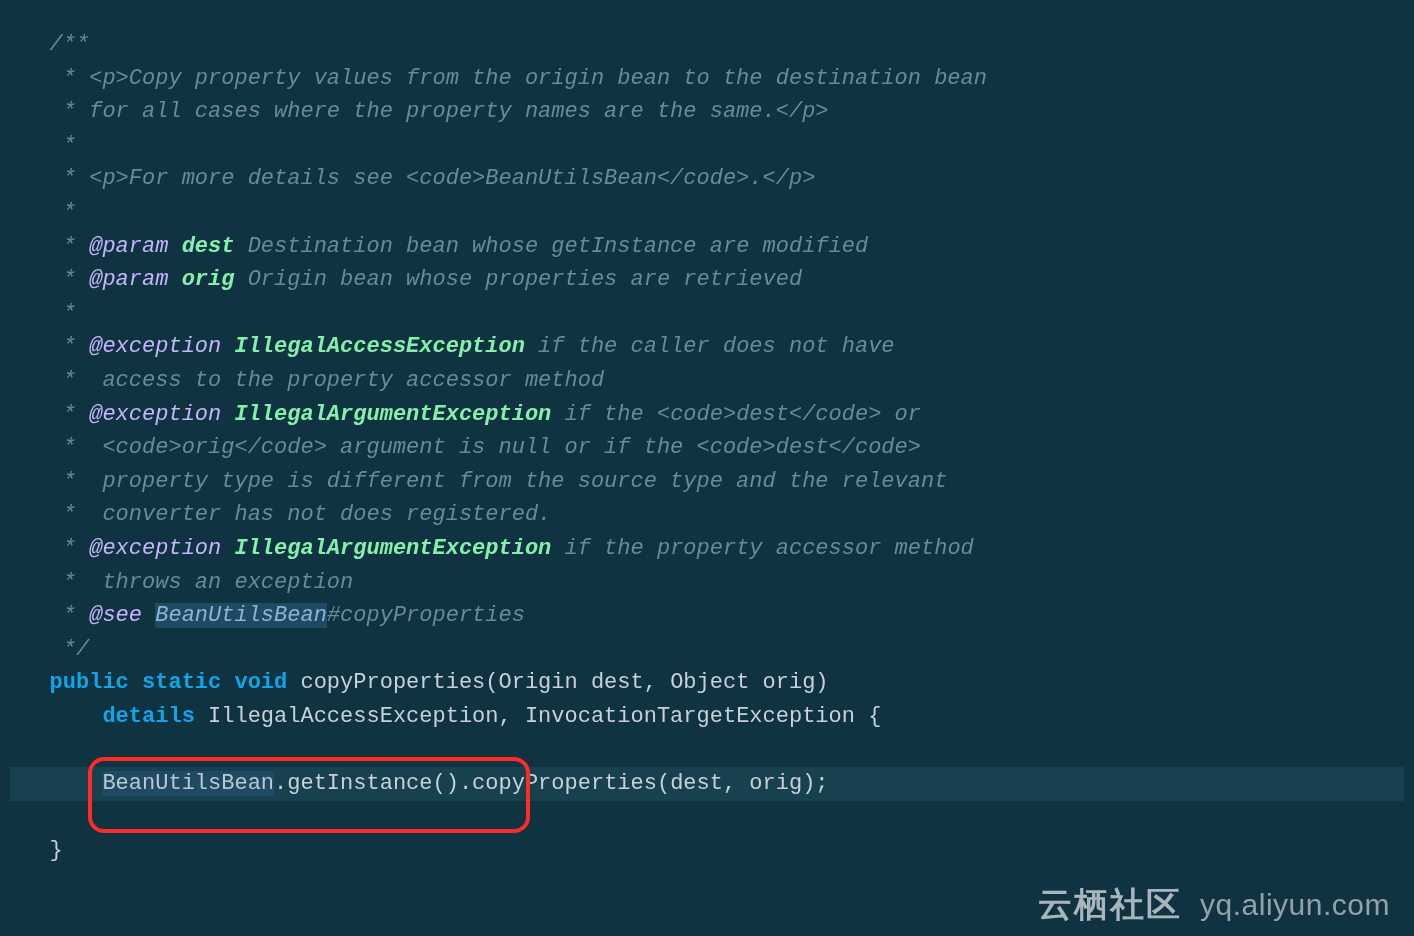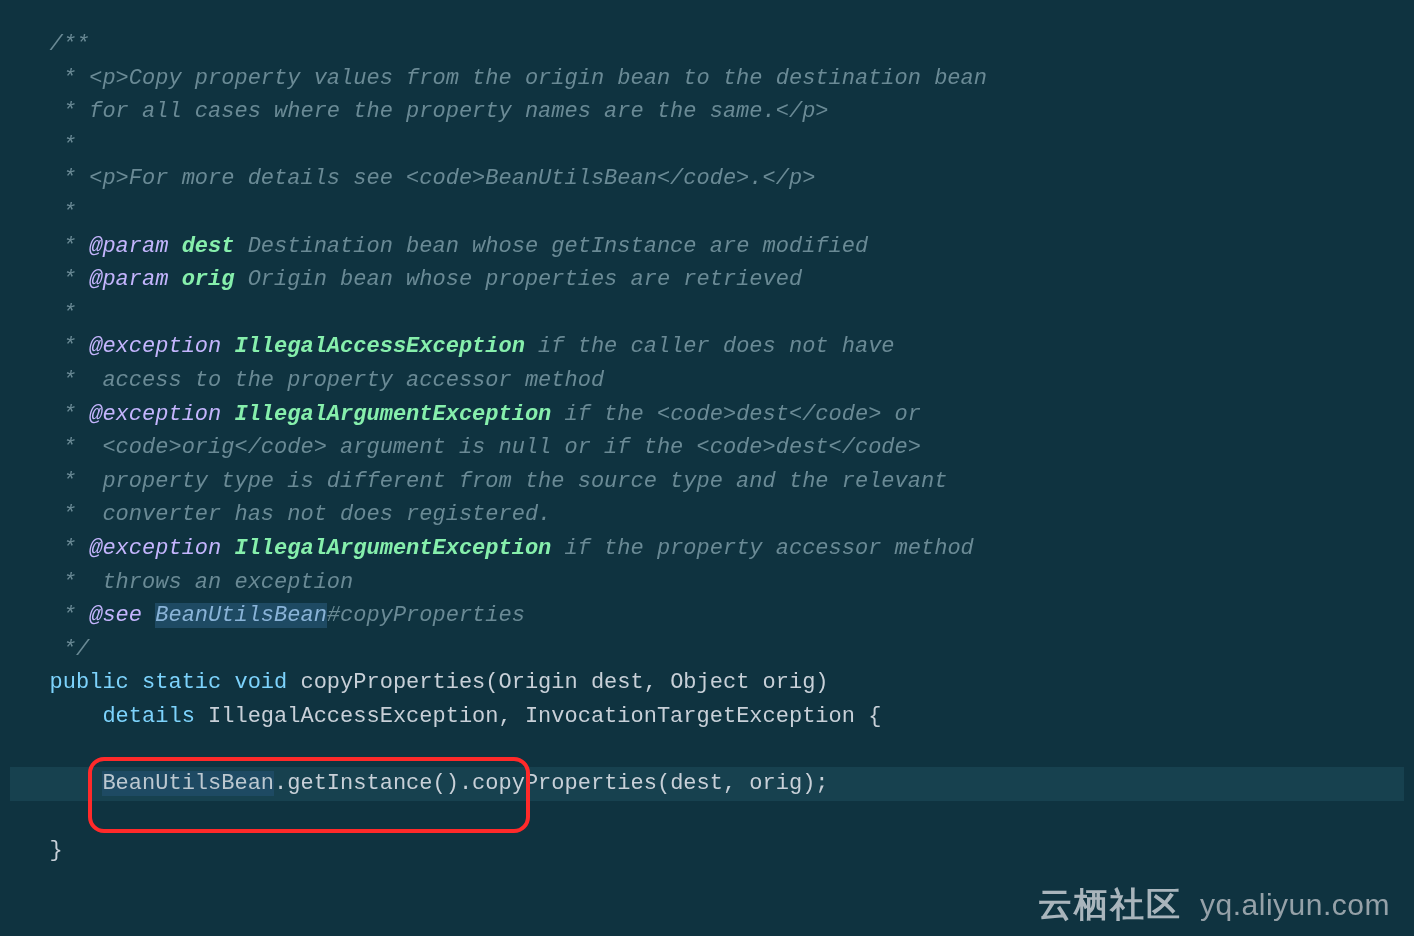--- a/index.html
+++ b/index.html
@@ -16,21 +16,21 @@
   }
   .code-area {
     padding: 28px 10px 10px 10px;
     white-space: pre;
     position: relative;
   }
   .tok-comment { color: #6a8a95; font-style: italic; }
   .tok-doctag { color: #c4b5fd; font-style: italic; }
   .tok-doctype { color: #86efac; font-style: italic; font-weight: bold; }
   .tok-paramname { color: #86efac; font-style: italic; font-weight: bold; }
-  .tok-keyword { color: #7dd3fc; font-weight: normal; }
+  .tok-keyword { color: #0ea5e9; font-weight: bold; }
   .tok-plain { color: #c8d0d8; }
   .tok-seehl { background: #1e4a63; color: #8ab4d8; font-style: italic; }
   .tok-beanhl { background: #1e4a63; color: #bcc8d0; }
   .cursor-line { background: #17414f; display: block; width: 100%; }
   .highlight-box {
     position: absolute;
     border: 4px solid #ff2a2a;
     border-radius: 16px;
     pointer-events: none;
   }

